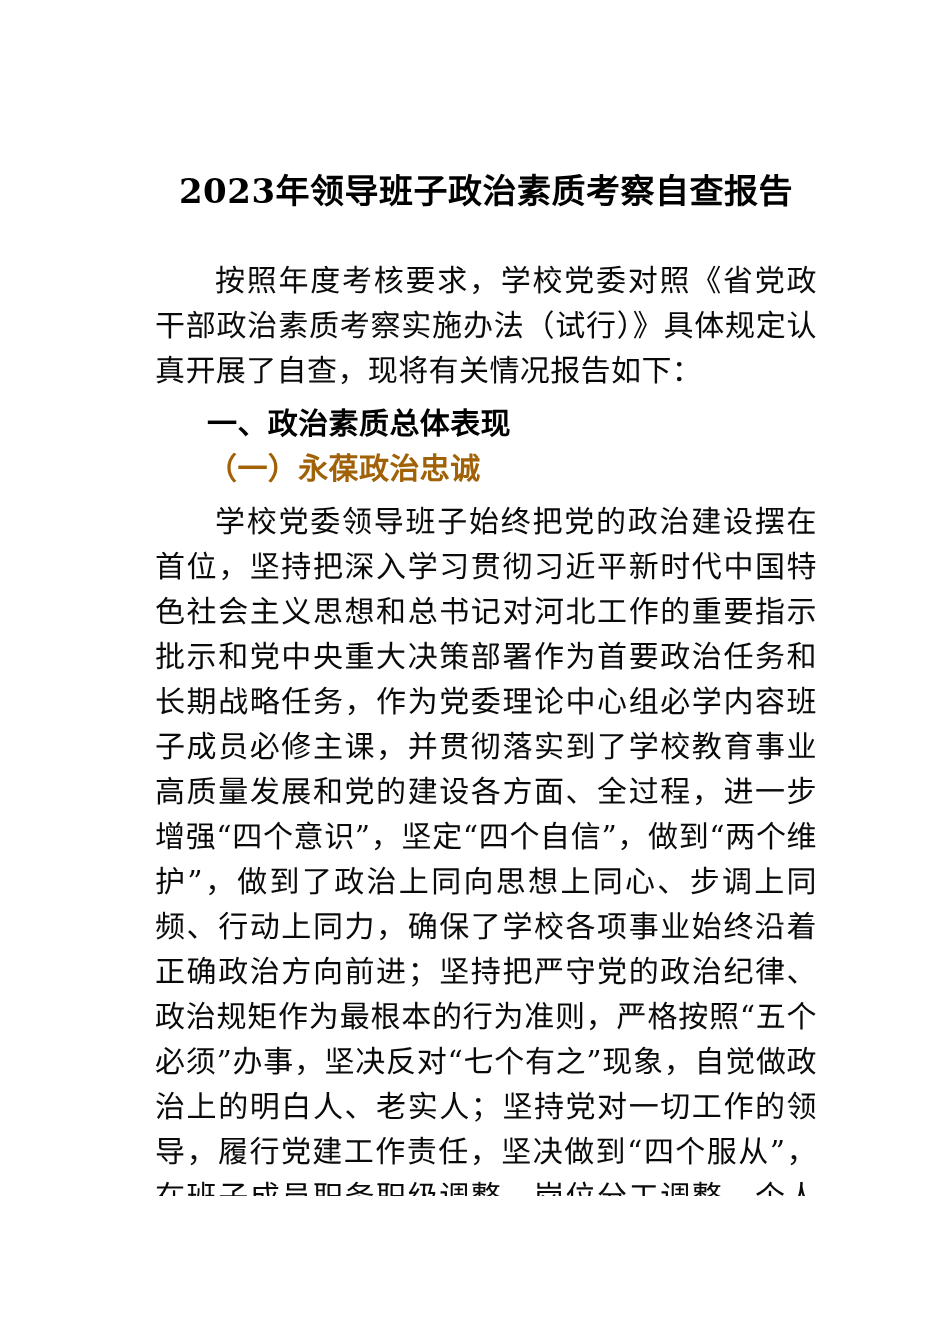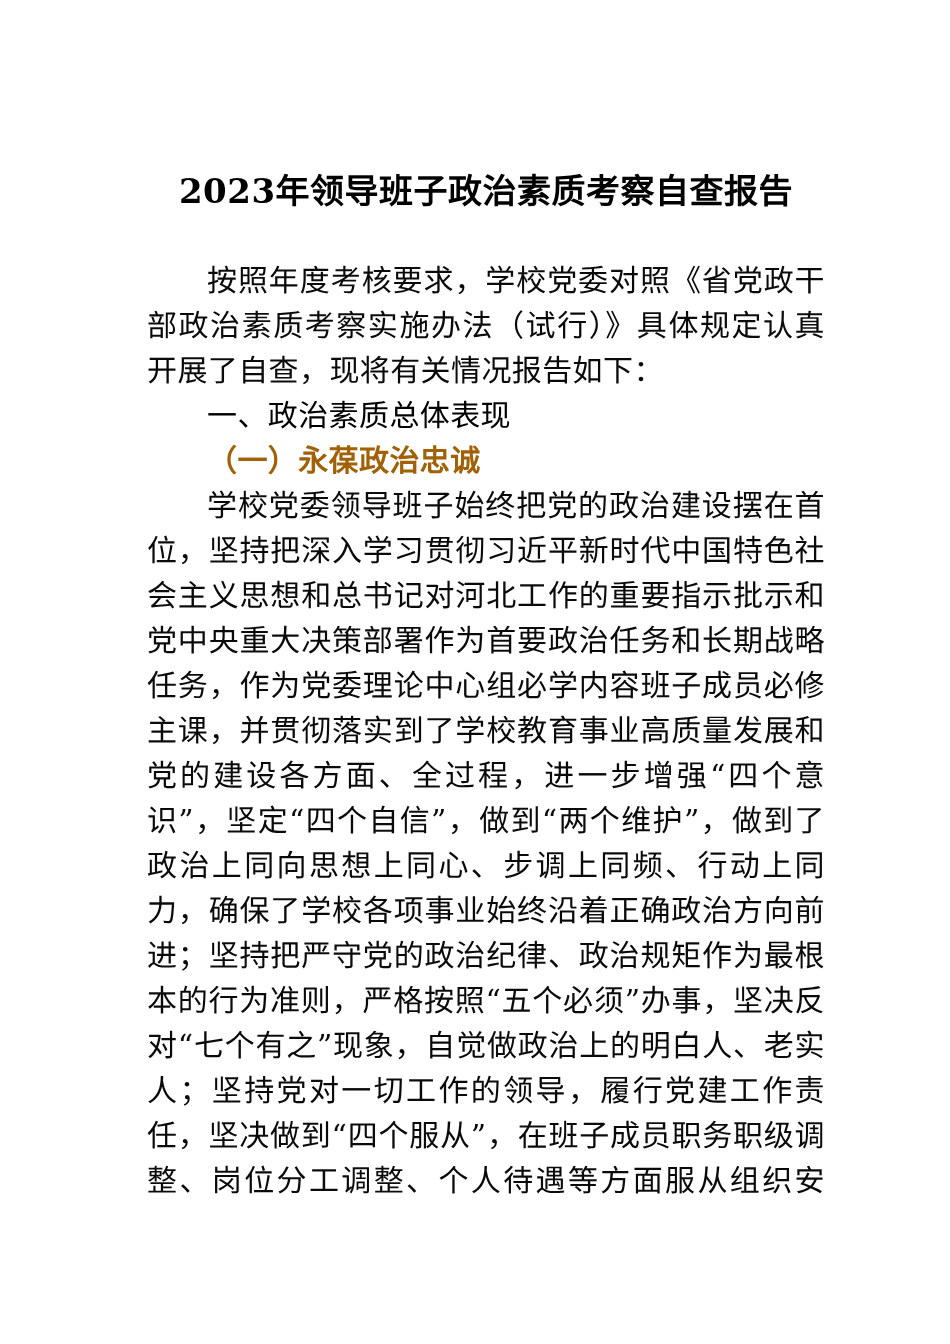--- a/index.html
+++ b/index.html
@@ -42,33 +42,33 @@
 
   
   .para {
     font-family: "DejaVu Serif", "Liberation Serif", serif;
     font-size: 30px;
     line-height: 45px;
     color: #0a0a0a;
     text-align: justify;
     text-justify: inter-character;
     text-indent: 60px;
-    margin: 0;
+    margin: 8px;
     letter-spacing: 0.4px;
     word-break: break-all;
   }
 
   .para.first-para {
     margin-top: 44px;
   }
 
   
   .heading-1 {
     font-family: "DejaVu Sans", "Liberation Sans", sans-serif;
-    font-weight: 400;
+    font-weight: 700;
     font-size: 30px;
     line-height: 45px;
     color: #000000;
     text-indent: 60px;
     margin: 0;
     letter-spacing: 0.4px;
   }
 
   
   .heading-2 {

